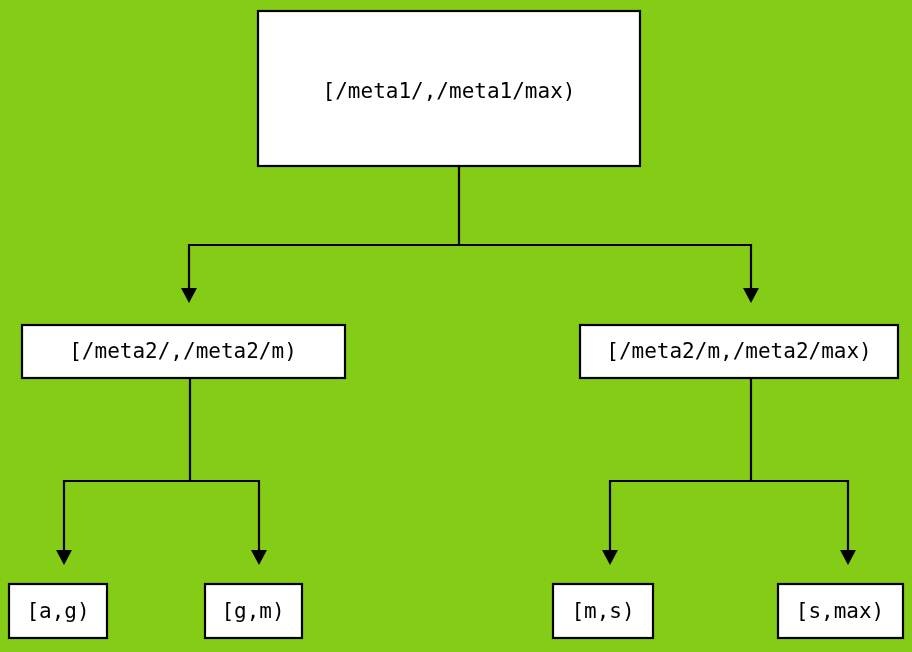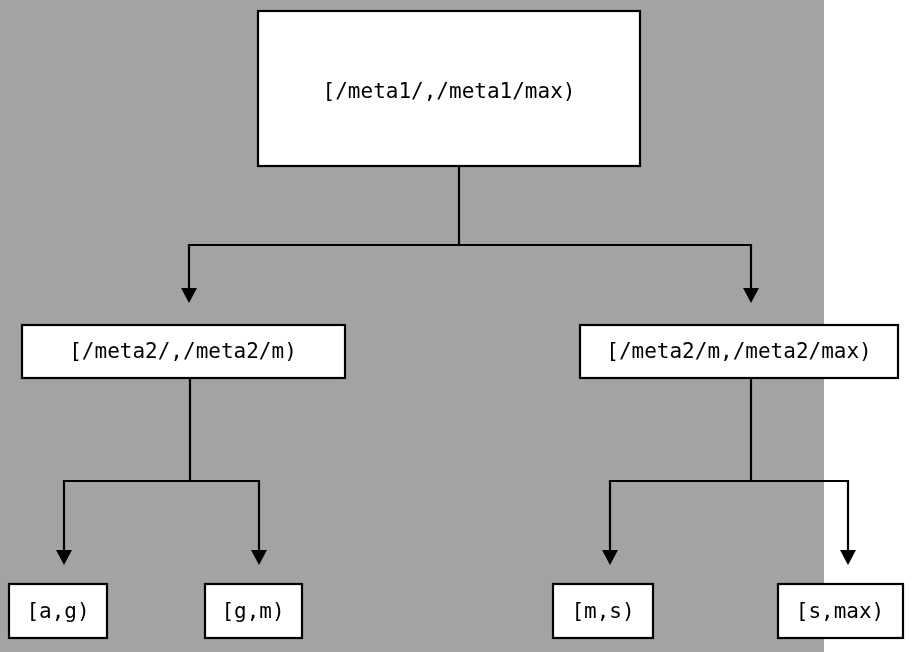--- a/index.html
+++ b/index.html
@@ -9,23 +9,23 @@
     background: #ffffff;
   }
   body {
     width: 912px;
     height: 652px;
     font-family: "DejaVu Sans Mono", "Liberation Mono", monospace;
     overflow: hidden;
   }
   #diagram-root {
     position: relative;
-    width: 824px;
+    width: 912px;
     height: 652px;
-    background: #a3a3a3;
+    background: #84cc16;
   }
   svg.tree-canvas {
     display: block;
     width: 912px;
     height: 652px;
   }
   .node-box {
     fill: #ffffff;
     stroke: #000000;
     stroke-width: 2.2;

